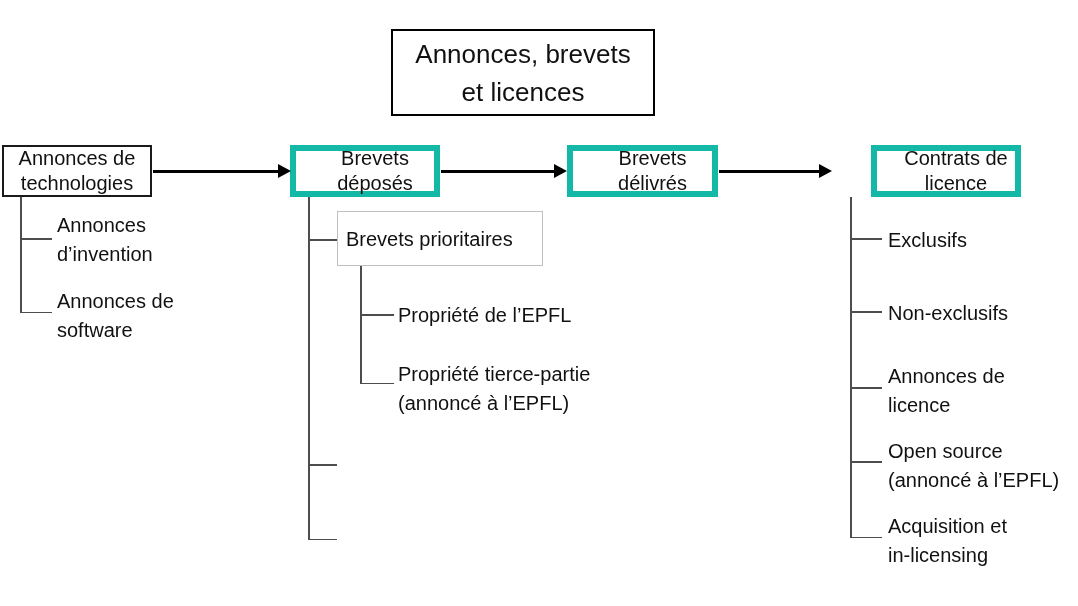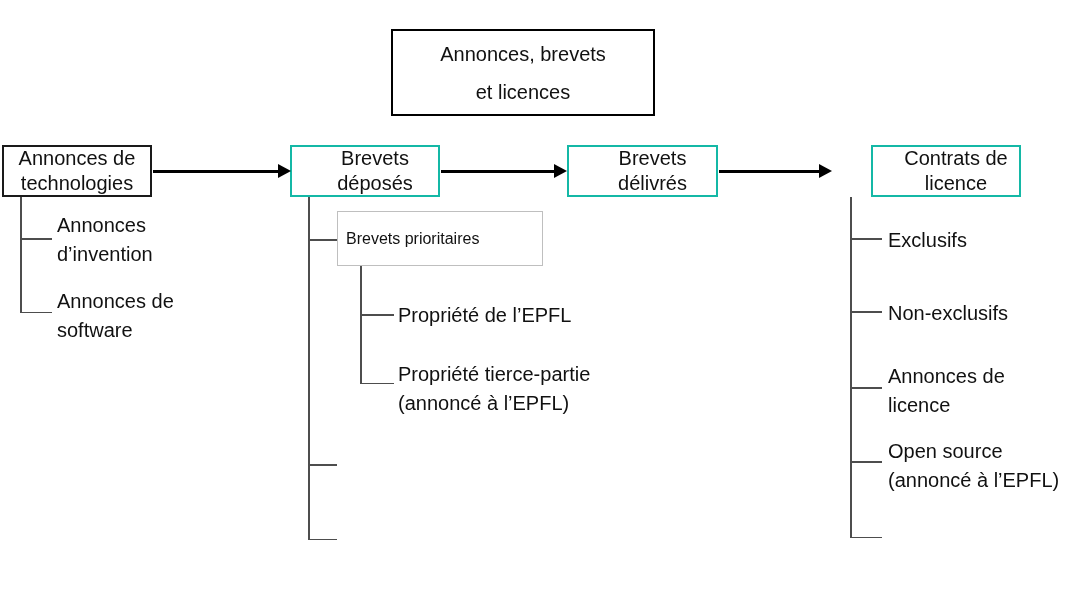--- a/index.html
+++ b/index.html
@@ -15,34 +15,34 @@
     position:absolute;
     background:#ffffff;
     display:flex;align-items:center;justify-content:center;
     text-align:center;
     white-space:pre-line;
     box-sizing:border-box;
   }
   .title-box{
     left:391px;top:29px;width:264px;height:87px;
     border:2.5px solid #000000;
-    font-size:20px;line-height:38px;
+    font-size:26px;line-height:38px;
   }
   .node{
     top:145px;height:52px;width:150px;
     font-size:20px;line-height:25px;
   }
   .node-strong{border:2px solid #1a1a1a;}
-  .node-gray{border:2px solid #14b8a6;padding-left:20px;}
+  .node-gray{border:6px solid #14b8a6;padding-left:20px;}
   .subbox{
     border:1.5px solid #bfbfbf;
     justify-content:flex-start;
     text-align:left;
     padding-left:8px;
-    font-size:16px;line-height:28px;
+    font-size:20px;line-height:28px;
   }
   .tree-label{
     position:absolute;
     font-size:20px;line-height:29px;
     white-space:pre-line;
     text-align:left;
     color:#111111;
   }
   .vline{position:absolute;width:1.5px;background:#4d4d4d;}
   .hline{position:absolute;height:1.5px;background:#4d4d4d;}
@@ -118,14 +118,16 @@
   <div class="hline" style="left:851px;top:311px;width:31px;"></div>
   <div class="hline" style="left:851px;top:387px;width:31px;"></div>
   <div class="hline" style="left:851px;top:461px;width:31px;"></div>
   <div class="hline" style="left:851px;top:536.5px;width:31px;"></div>
   <div class="tree-label" style="left:888px;top:226px;">Exclusifs</div>
   <div class="tree-label" style="left:888px;top:299px;">Non-exclusifs</div>
   <div class="tree-label" style="left:888px;top:362px;">Annonces de
 licence</div>
   <div class="tree-label" style="left:888px;top:437px;">Open source
 (annoncé à l’EPFL)</div>
+  <div class="tree-label" style="left:888px;top:512px;">Acquisition et
+in-licensing</div>
 
 </div>
 
 </body></html>

